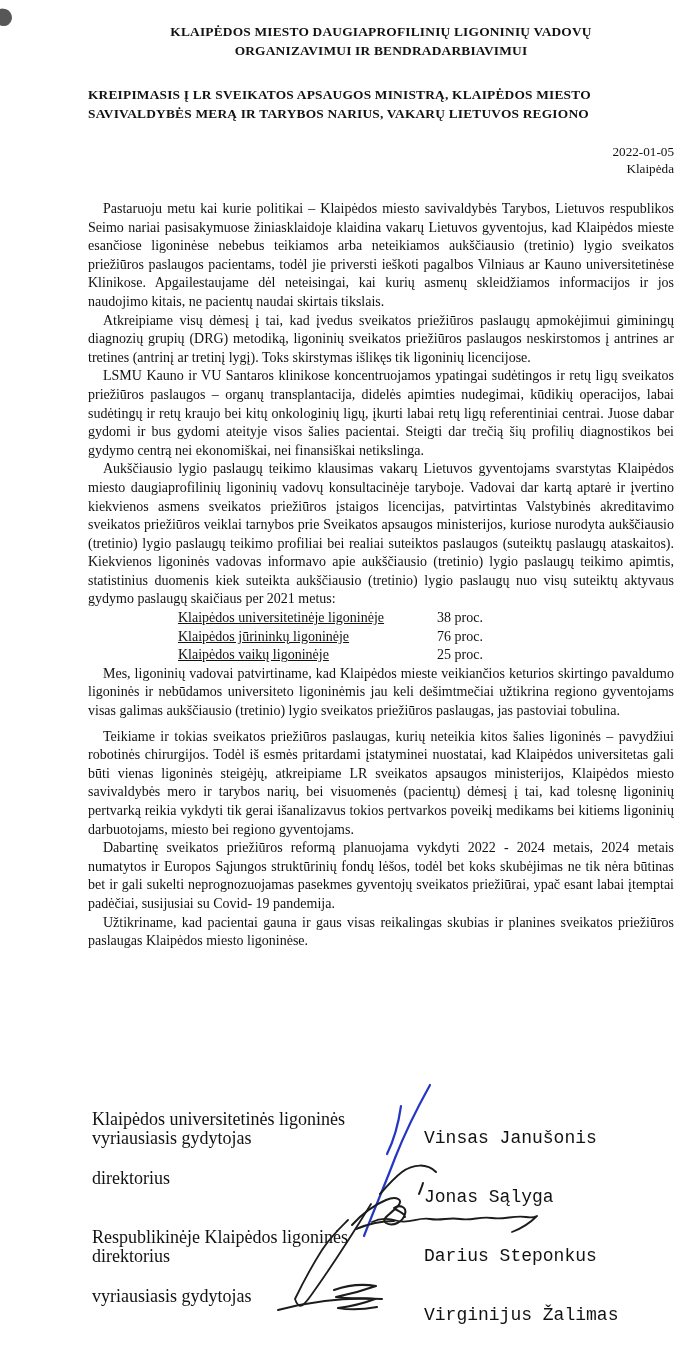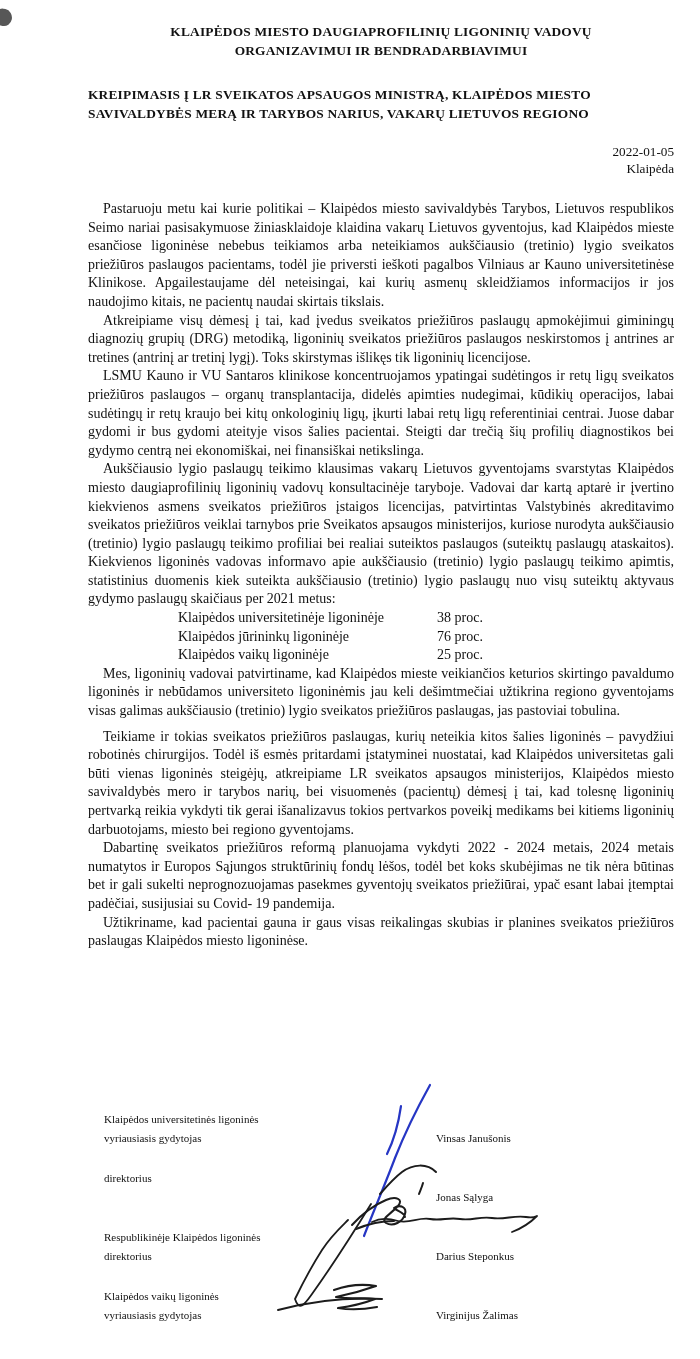--- a/index.html
+++ b/index.html
@@ -73,41 +73,43 @@
     margin: 0;
   }
   .stats-row {
     display: flex;
     padding-left: 90px;
     line-height: 18.6px;
   }
   .stats-label {
     width: 259px;
     flex: none;
+    text-decoration: underline;
   }
   .stats-value {
     flex: none;
   }
   .signatures {
     position: absolute;
-    left: 92px;
+    left: 80px;
     top: 1110px;
     width: 586px;
-    font-size: 11px;
+    font-size: 18px;
     line-height: 18.8px;
   }
   .sig-row {
     display: grid;
     grid-template-columns: 332px 1fr;
     padding-left: 12px;
     margin-bottom: 21px;
     min-height: 38px;
   }
   .sig-name {
     align-self: end;
+    font-family: Liberation Mono, monospace;
   }
   .ink-overlay {
     position: absolute;
     left: 0;
     top: 0;
     width: 700px;
     height: 1359px;
     pointer-events: none;
   }
   .ink-overlay path {
@@ -189,21 +191,20 @@
     <div class="sig-row">
       <div class="sig-position">
         <div>Respublikinėje Klaipėdos ligoninės</div>
         <div>direktorius</div>
       </div>
       <div class="sig-name">Darius Steponkus</div>
     </div>
 
     <div class="sig-row">
       <div class="sig-position">
-        <div>Klaipėdos vaikų ligoninės</div>
         <div>vyriausiasis gydytojas</div>
       </div>
       <div class="sig-name">Virginijus Žalimas</div>
     </div>
 
   </div>
 
   <svg class="ink-overlay" viewBox="0 0 700 1359">
 
     <path stroke-width="2.2" d="M 430 1085 C 420 1103 406 1130 395 1158 C 386 1182 372 1215 364 1236" stroke="#2636c4"></path>

